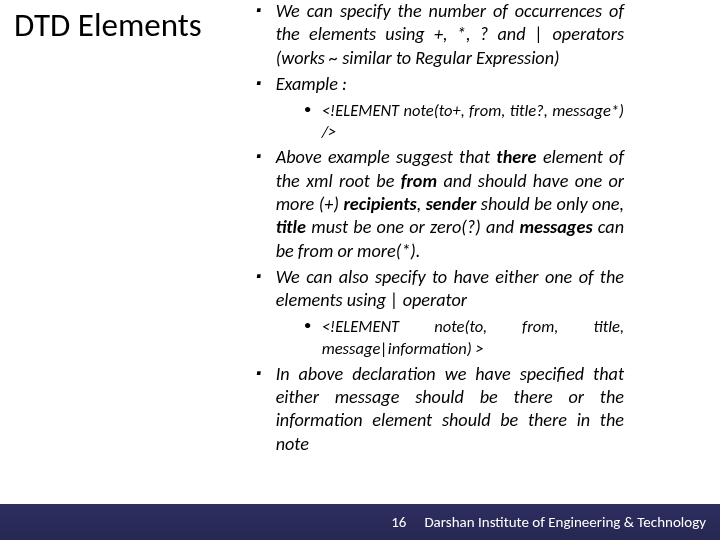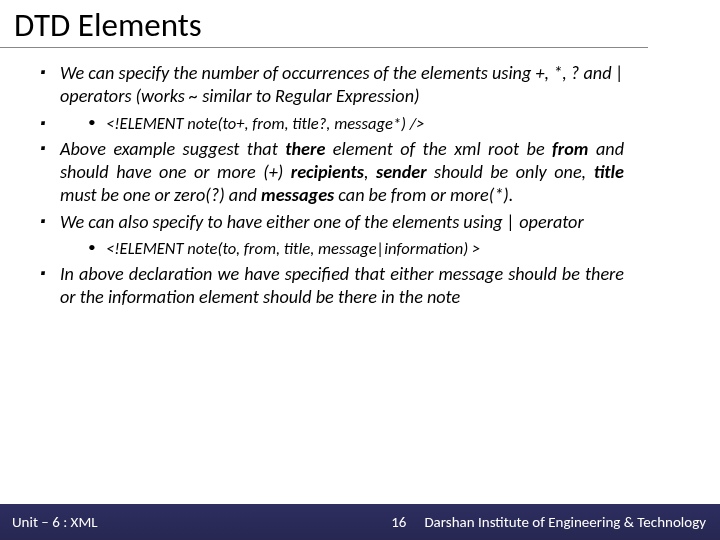--- a/index.html
+++ b/index.html
@@ -7,21 +7,21 @@
   body {
     font-family: Calibri, "Segoe UI", Arial, sans-serif;
     background: #fff;
     color: #000;
     position: relative;
   }
   .slide {
     width: 648px;
     height: 540px;
     display: flex;
-    flex-direction: column;
+    flex-direction: row;
   }
   .title {
     font-size: 33px;
     font-weight: 400;
     padding: 5px 14px 2px 14px;
     border-bottom: 1px solid #888;
     margin-bottom: 14px;
     letter-spacing: 0px;
   }
   .content {
@@ -101,36 +101,36 @@
 </head>
 <body>
 
 <div class="slide">
   <div class="title">DTD Elements</div>
 
   <div class="content">
     <ul class="lvl1">
       <li><span>We can specify the number of occurrences of the elements using +, *, ? and | operators (works ~ similar to Regular Expression)</span></li>
       <li>
+        <span>Example :</span>
         <ul class="lvl2">
           <li><span>&lt;!ELEMENT note(to+, from, title?, message*) /&gt;</span></li>
         </ul>
       </li>
       <li>
         <span>Above example suggest that </span><b>there</b><span> element of the xml root be </span><b>from</b><span> and should have one or more (+) </span><b>recipients</b><span>, </span><b>sender</b><span> should be only one, </span><b>title</b><span> must be one or zero(?) and </span><b>messages</b><span> can be from or more(*).</span>
       </li>
       <li>
         <span>We can also specify to have either one of the elements using | operator</span>
         <ul class="lvl2">
           <li><span>&lt;!ELEMENT note(to, from, title, message|information) &gt;</span></li>
         </ul>
       </li>
       <li><span>In above declaration we have specified that either message should be there or the information element should be there in the note</span></li>
     </ul>
   </div>
 
   <div class="footer">
-    <div class="footer-left">Unit – 6 : XML</div>
     <div class="footer-spacer"></div>
     <div class="footer-page">16</div>
     <div class="footer-right">Darshan Institute of Engineering &amp; Technology</div>
   </div>
 </div>
 
 </body></html>

